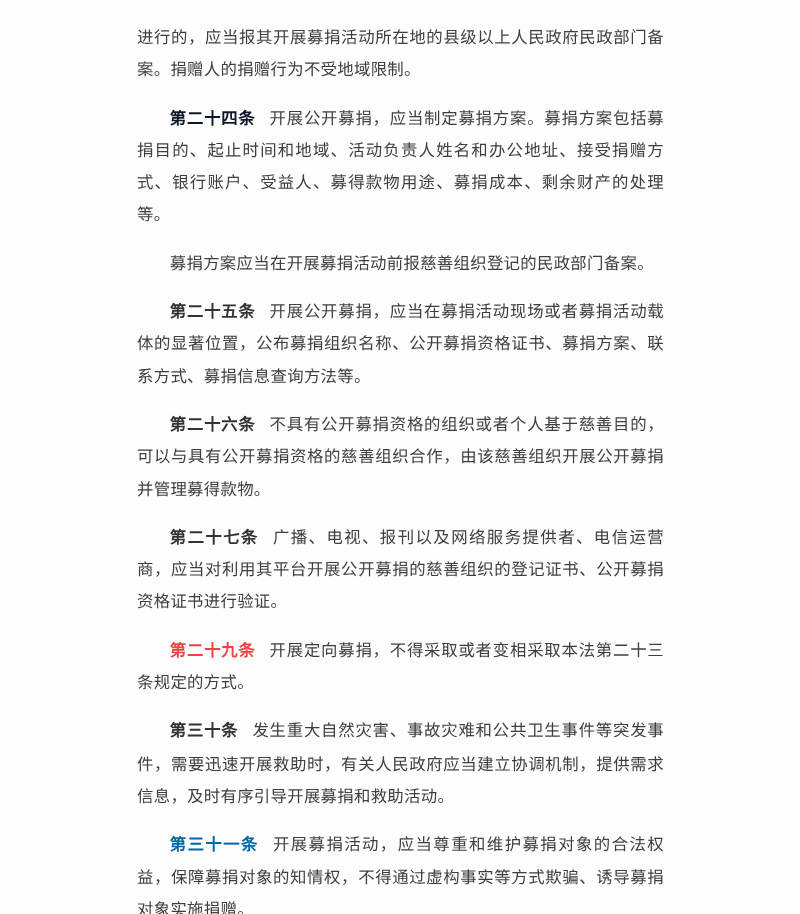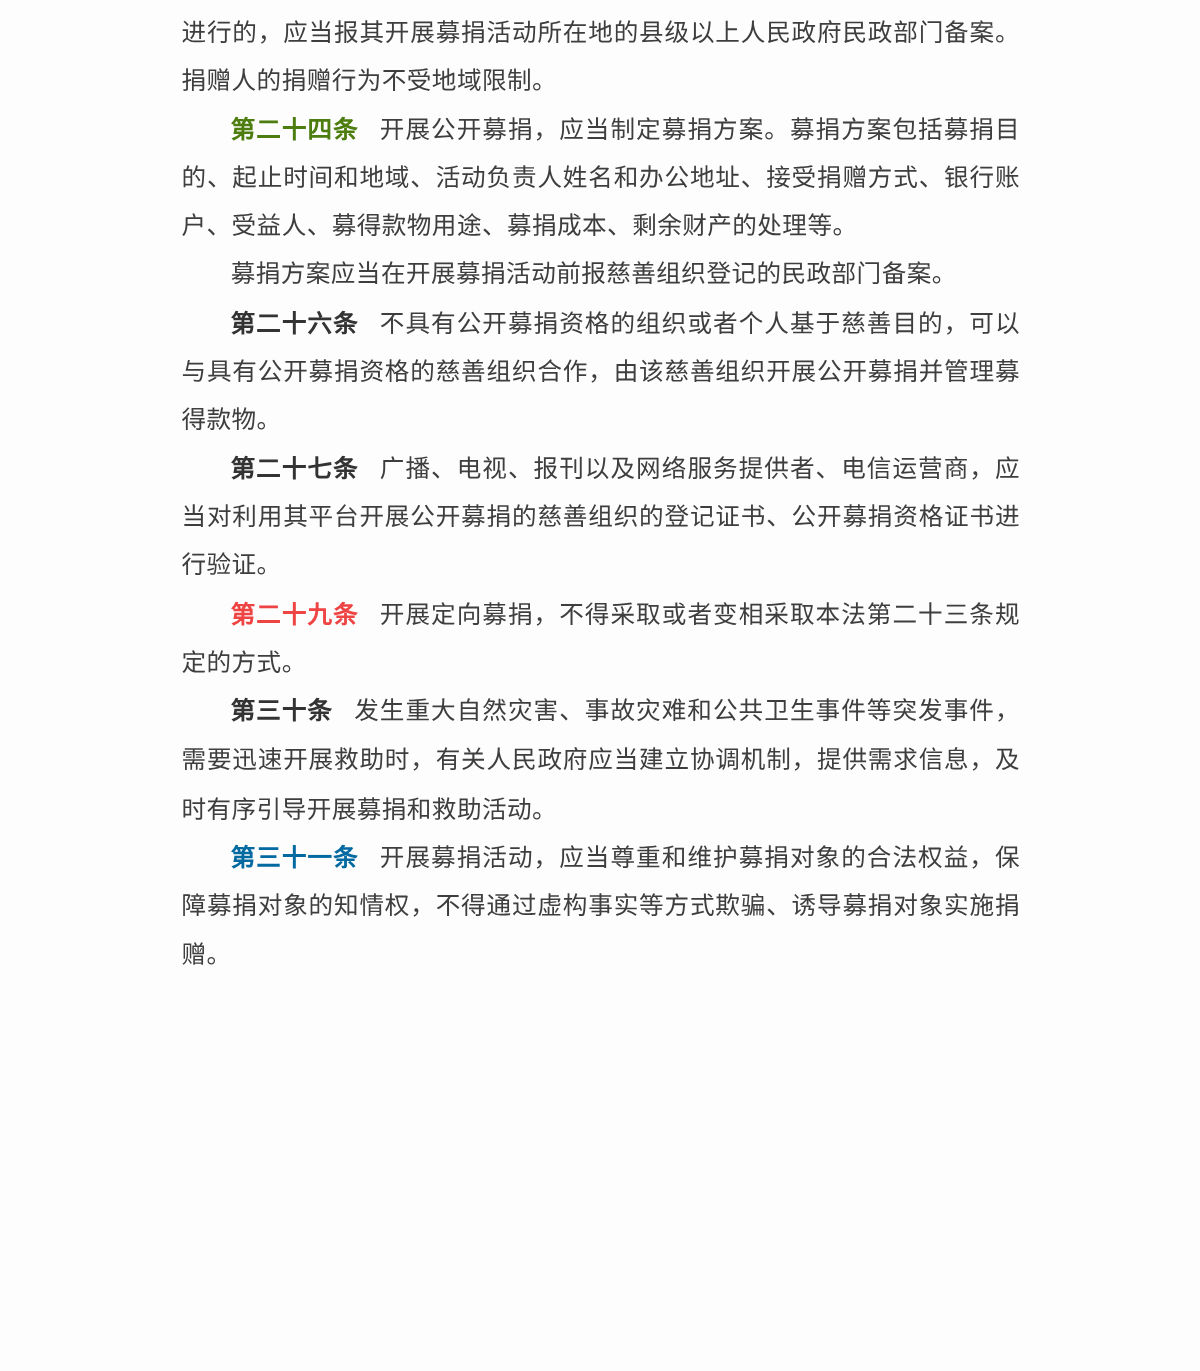--- a/index.html
+++ b/index.html
@@ -14,21 +14,21 @@
     box-sizing: border-box;
     padding: 6px 120px 0 121px;
     background: #fdfdfd;
     overflow: hidden;
     font-family: "Liberation Serif", "DejaVu Serif", serif;
     font-size: 16.4px;
     line-height: 32.3px;
     color: #3e3e3e;
   }
   .para {
-    margin: 0;
+    margin: 16px;
     text-align: justify;
     letter-spacing: 0.3px;
   }
   .para.indent {
     text-indent: 2em;
   }
   .art {
     font-weight: bold;
     color: #333333;
     margin-right: 0.85em;
@@ -37,24 +37,25 @@
     
   }
 </style>
 </head>
 <body>
 
 <div class="page" id="doc" style="background: rgb(253, 253, 253); color: rgb(62, 62, 62);">
   <p class="para"><span class="txt">进行的，应当报其开展募捐活动所在地的县级以上人民政府民政部门备案。捐赠人的捐赠行为不受地域限制。</span></p>
 
 
-  <p class="para indent"><b class="art" style="color: #4d7c0f;">第二十四条</b><span class="txt">开展公开募捐，应当制定募捐方案。募捐方案包括募捐目的、起止时间和地域、活动负责人姓名和办公地址、接受捐赠方式、银行账户、受益人、募得款物用途、募捐成本、剩余财产的处理等。</span></p>
+  <p class="para indent"><b class="art" style="color: #0f172a;">第二十四条</b><span class="txt">开展公开募捐，应当制定募捐方案。募捐方案包括募捐目的、起止时间和地域、活动负责人姓名和办公地址、接受捐赠方式、银行账户、受益人、募得款物用途、募捐成本、剩余财产的处理等。</span></p>
 
   <p class="para indent"><span class="txt">募捐方案应当在开展募捐活动前报慈善组织登记的民政部门备案。</span></p>
 
+  <p class="para indent"><b class="art" style="color: rgb(51, 51, 51);">第二十五条</b><span class="txt">开展公开募捐，应当在募捐活动现场或者募捐活动载体的显著位置，公布募捐组织名称、公开募捐资格证书、募捐方案、联系方式、募捐信息查询方法等。</span></p>
 
   <p class="para indent"><b class="art" style="color: rgb(51, 51, 51);">第二十六条</b><span class="txt">不具有公开募捐资格的组织或者个人基于慈善目的，可以与具有公开募捐资格的慈善组织合作，由该慈善组织开展公开募捐并管理募得款物。</span></p>
 
   <p class="para indent"><b class="art" style="color: rgb(51, 51, 51);">第二十七条</b><span class="txt">广播、电视、报刊以及网络服务提供者、电信运营商，应当对利用其平台开展公开募捐的慈善组织的登记证书、公开募捐资格证书进行验证。</span></p>
 
 
 
   <p class="para indent"><b class="art" style="color: #ef4444;">第二十九条</b><span class="txt">开展定向募捐，不得采取或者变相采取本法第二十三条规定的方式。</span></p>
 
   <p class="para indent"><b class="art" style="color: rgb(51, 51, 51); font-family: Liberation Mono, monospace;">第三十条</b><span class="txt">发生重大自然灾害、事故灾难和公共卫生事件等突发事件，需要迅速开展救助时，有关人民政府应当建立协调机制，提供需求信息，及时有序引导开展募捐和救助活动。</span></p>

